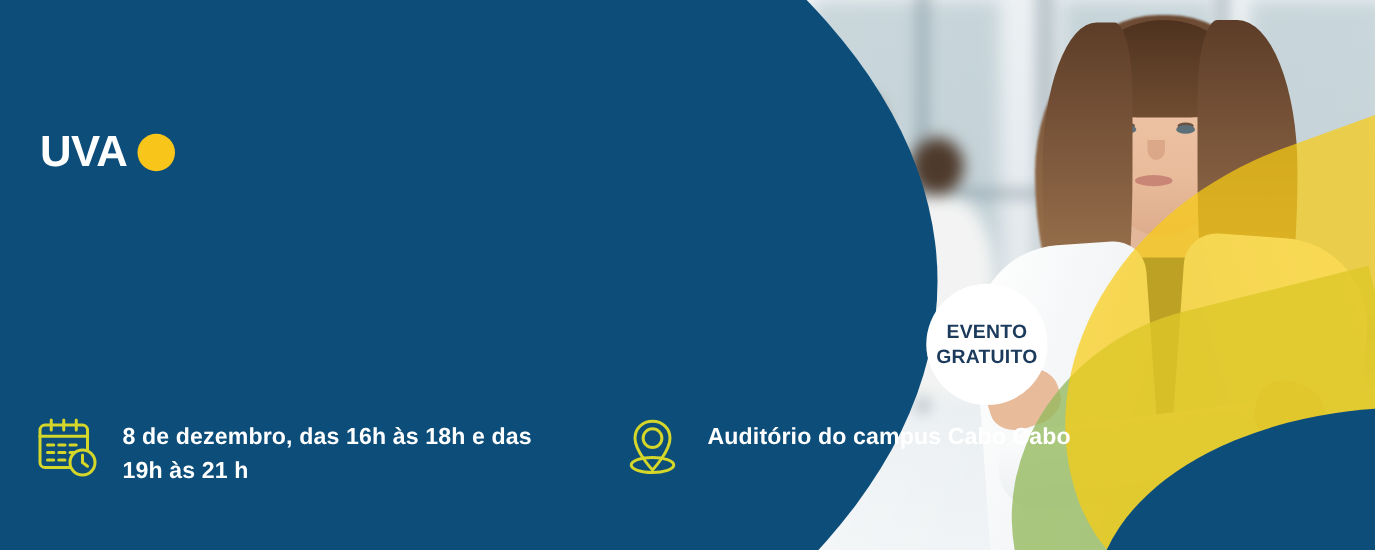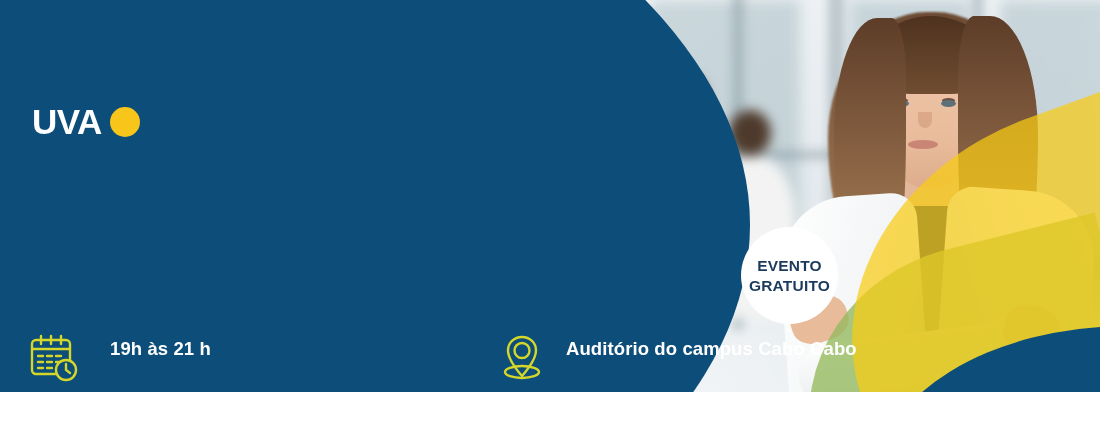--- a/index.html
+++ b/index.html
@@ -4,21 +4,21 @@
 <title>Banner UVA</title>
 <style>
   html, body {
     margin: 0;
     padding: 0;
     background: #ffffff;
   }
   #banner {
     position: relative;
     width: 1100px;
-    height: 392px;
+    height: 440px;
     overflow: hidden;
     background: #0c4d79;
     font-family: "Liberation Sans", sans-serif;
     user-select: none;
   }
 
   
   .photo-layer {
     position: absolute;
     inset: 0;
@@ -344,21 +344,21 @@
   .info-item.date { width: 468px; }
   .info-icon { flex: 0 0 auto; margin-top: 2px; }
   .info-text {
     color: #ffffff;
     font-size: 18.5px;
     font-weight: 700;
     line-height: 1.45;
     letter-spacing: 0.1px;
     padding-top: 6px;
   }
-  .info-text .l2 { display: block; margin-left: 12px; }
+  .info-text .l2 { display: block; }
 
   .badge {
     position: absolute;
     left: 741px;
     top: 227px;
     width: 97px;
     height: 97px;
     border-radius: 50%;
     background: #ffffff;
     display: flex;
@@ -449,20 +449,21 @@
           <svg width="52" height="52" viewBox="0 0 52 52" fill="none" stroke="#d4d62a" stroke-width="2.4" stroke-linecap="round">
             <rect x="4" y="8" width="38" height="34" rx="4"></rect>
             <line x1="4" y1="17" x2="42" y2="17"></line>
             <path d="M13 4v8M23 4v8M33 4v8"></path>
             <path d="M10 24h5M19 24h5M28 24h5M10 30h5M19 30h5M28 30h5M10 36h5M19 36h5"></path>
             <circle cx="38" cy="38" r="10" fill="#0c4d79"></circle>
             <path d="M38 32v6l4 3"></path>
           </svg>
         </span>
         <div class="info-text">
+          <span>8 de dezembro, das 16h às 18h e das</span>
           <span class="l2">19h às 21 h</span>
         </div>
       </div>
 
       <div class="info-item">
         <span class="info-icon">
           <svg width="52" height="52" viewBox="0 0 52 52" fill="none" stroke="#d4d62a" stroke-width="2.4" stroke-linecap="round">
             <path d="M26 5c-8 0-14 6-14 13.5C12 29 26 44 26 44s14-15 14-25.5C40 11 34 5 26 5z"></path>
             <circle cx="26" cy="18.5" r="7.5"></circle>
             <ellipse cx="26" cy="40" rx="17" ry="6"></ellipse>

